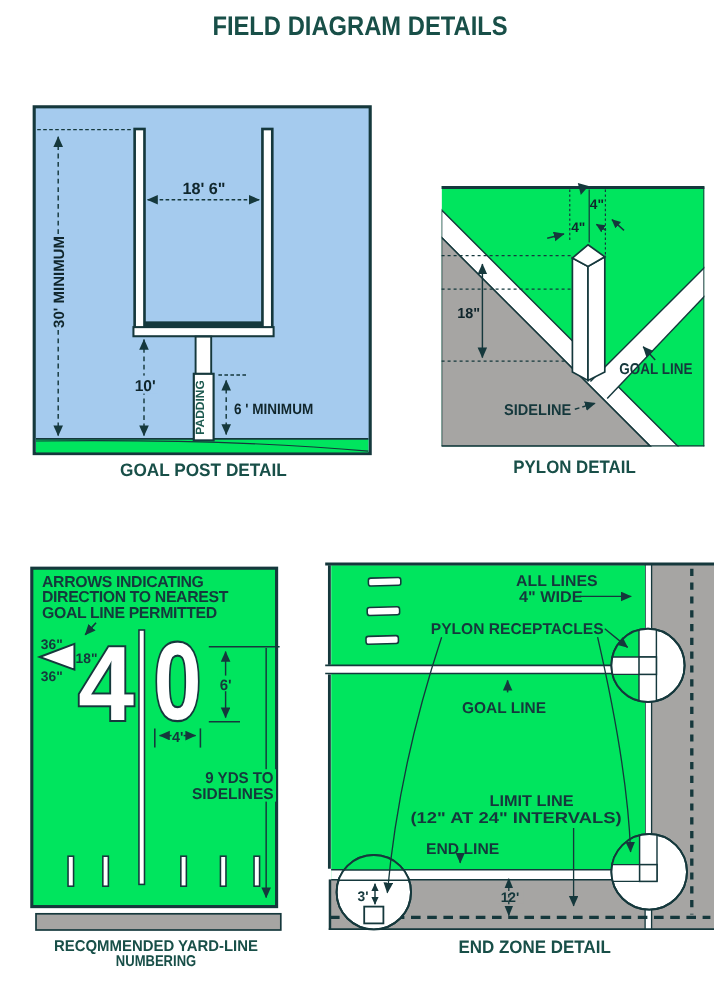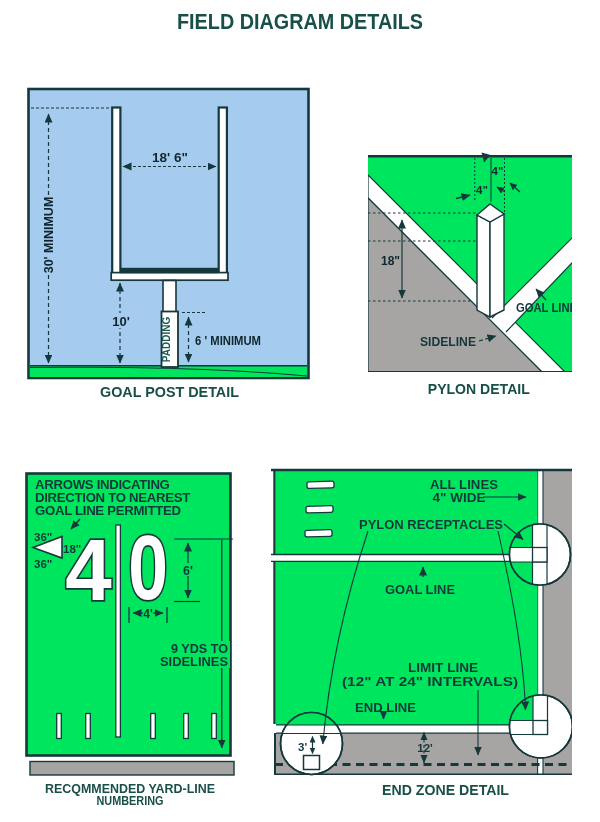--- a/index.html
+++ b/index.html
@@ -1,17 +1,17 @@
 <!DOCTYPE html>
 <html><head>
 <meta charset="utf-8">
 <style>
 html,body{margin:0;padding:0;background:#fff;}
 #page{position:relative;width:572px;height:822px;background:#fff;overflow:hidden;
-font-family:"Liberation Sans", sans-serif;}
+font-family:"Liberation Sans", sans-serif;padding-left:28px;}
 svg{position:absolute;left:0;top:0;}
 text{font-family:"Liberation Sans", sans-serif;font-weight:bold;}
 </style>
 </head>
 <body>
 <div id="page">
 <svg width="600" height="822" viewBox="0 0 600 822">
 <defs>
 <marker id="ah" markerUnits="userSpaceOnUse" markerWidth="10" markerHeight="9" refX="8.5" refY="4" orient="auto-start-reverse">
 <path d="M0,0 L9,4 L0,8 z" fill="#15383c"></path>

